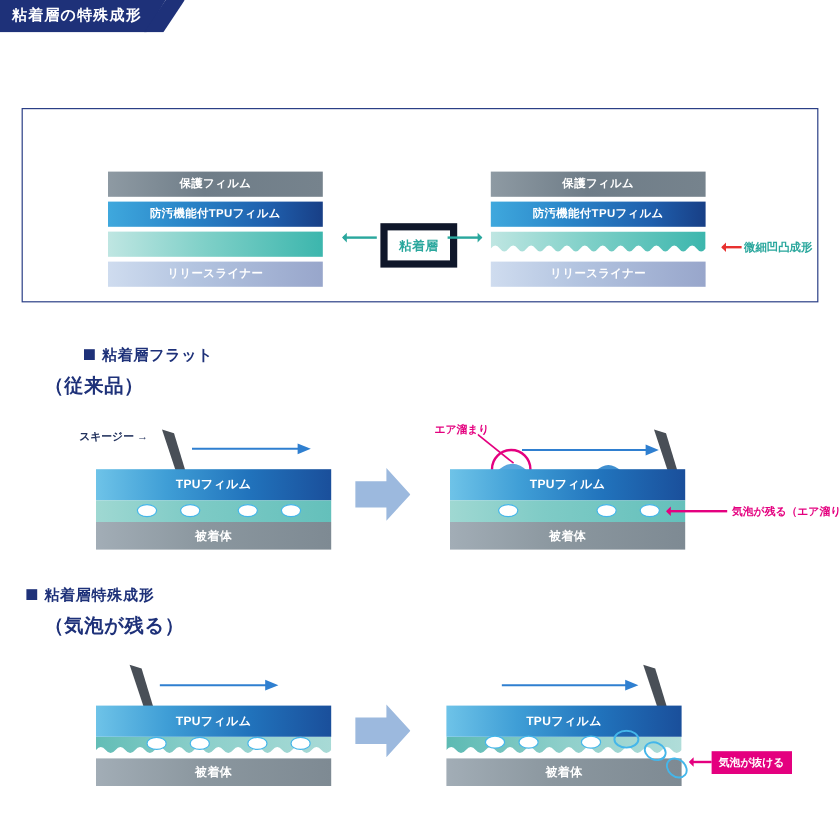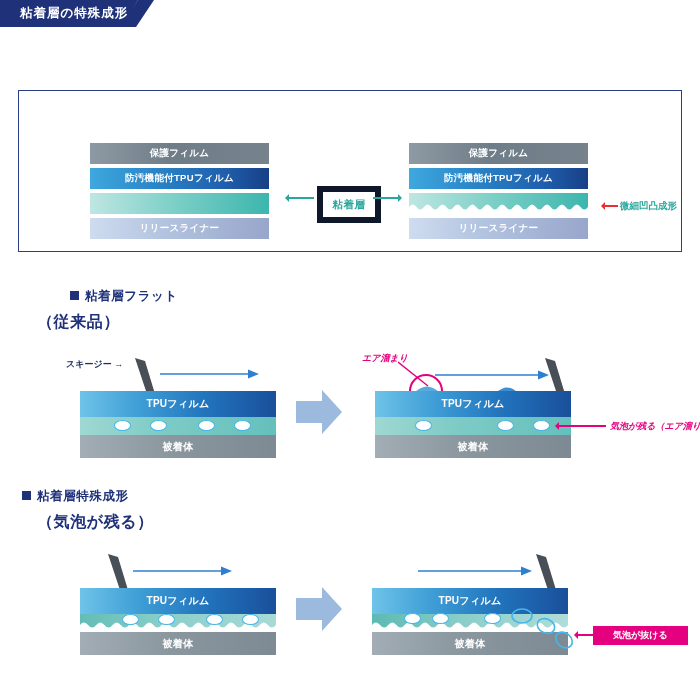--- a/index.html
+++ b/index.html
@@ -26,21 +26,21 @@
 
   
   .card{
     position:absolute;left:18px;top:90px;width:664px;height:162px;
     border:1px solid #2b3f86;background:#fff;box-sizing:border-box;
   }
   .card-tab{
     position:absolute;left:0;top:0;height:27px;width:160px;
     background:#1e3179;color:#fff;
     font-size:12.5px;font-weight:bold;letter-spacing:1px;
-    display:flex;align-items:center;padding-left:20px;box-sizing:border-box;
+    display:flex;align-items:center;padding-left:10px;box-sizing:border-box;
     clip-path:polygon(0 0,138px 0,122px 27px,0 27px);
   }
   .card-tab2{
     position:absolute;left:120px;top:0;height:27px;width:34px;
     background:#1e3179;clip-path:polygon(18px 0,34px 0,16px 27px,0 27px);
   }
 
   
   .stack{position:absolute;width:179px;}
   .stack.left{left:90px;top:143px;}
@@ -113,25 +113,25 @@
   }
   .bub{
     position:absolute;width:17px;height:11px;border-radius:50%;
     background:#fff;border:1.4px solid #44b6ea;box-sizing:border-box;
   }
   .squeegee{position:absolute;}
   .flowarrow{position:absolute;height:0;}
   .big-arrow{position:absolute;width:46px;height:48px;}
 
   .anno{position:absolute;font-size:9px;font-weight:bold;white-space:nowrap;}
-  .anno.pink{color:#e4007f;font-style:italic;}
+  .anno.pink{color:#e4007f;}
   .anno.dark{color:#23335e;}
   .pinkbox{
     position:absolute;background:#e4007f;color:#fff;
-    font-size:9px;font-weight:bold;padding:3px 20px;white-space:nowrap;
+    font-size:9px;font-weight:bold;padding:3px 6px;white-space:nowrap;
   }
   .pinkline{position:absolute;height:1.6px;background:#e4007f;}
   .pinkline:before{
     content:"";position:absolute;left:-1px;top:-3px;
     border:4px solid transparent;border-right-color:#e4007f;border-left:none;
   }
   .pinkcircle{
     position:absolute;border:2px solid #e4007f;border-radius:50%;
     width:34px;height:34px;box-sizing:border-box;
   }

